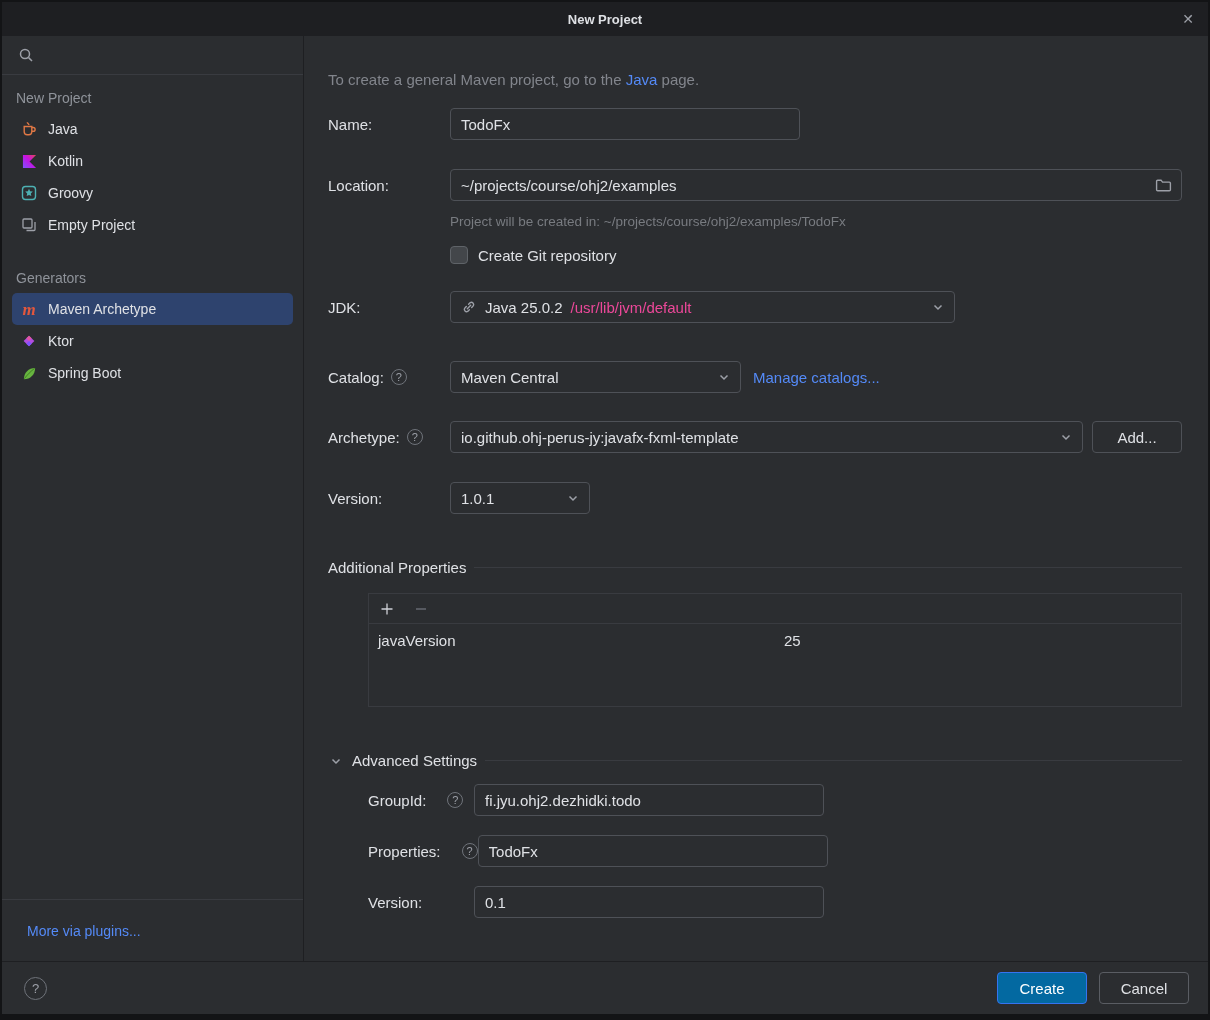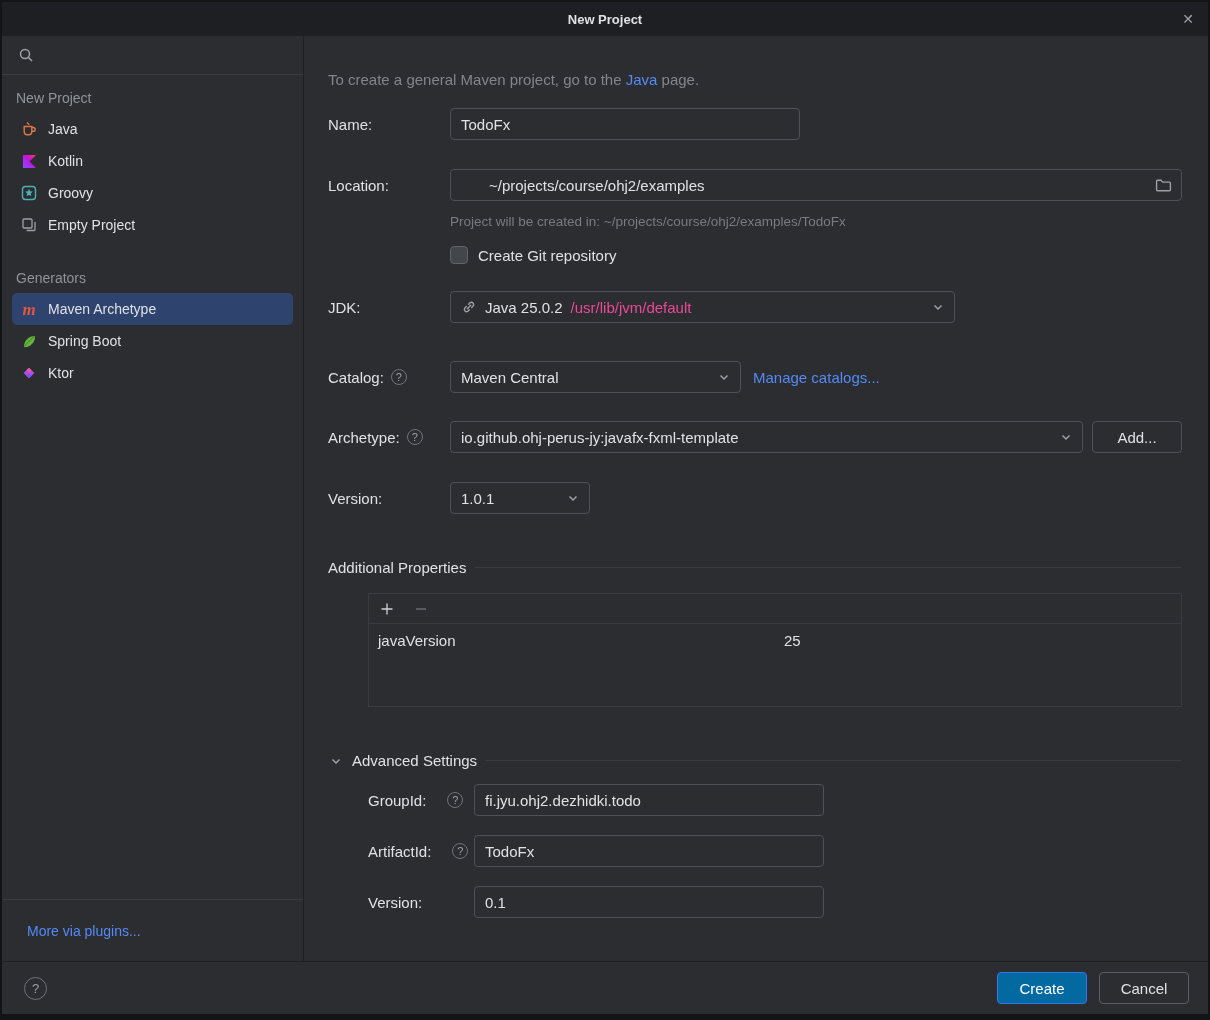--- a/index.html
+++ b/index.html
@@ -137,40 +137,40 @@
 
         <div class="section-header second">Generators</div>
 
         <div class="nav-item selected">
           <span class="nav-icon" style="color:#e2573d;font-style:italic;font-family:'Liberation Serif',serif;font-weight:700;font-size:17px;line-height:1;">m</span>
           <span>Maven Archetype</span>
         </div>
 
         <div class="nav-item">
           <span class="nav-icon">
-            <svg width="15" height="15" viewBox="0 0 16 16">
-              <path d="M14 2 C14 9 9 14 2 14 C2 7 7 2 14 2 Z" fill="#67b43f"></path>
-              <path d="M2.5 13.5 C5.5 9.5 9.5 5.5 13.5 2.5" stroke="#3e7d22" stroke-width="1" fill="none"></path>
-            </svg>
-          </span>
-          <span>Spring Boot</span>
-        </div>
-
-        <div class="nav-item">
-          <span class="nav-icon">
             <svg width="16" height="16" viewBox="0 0 16 16">
               <g transform="rotate(45 8 8)">
                 <rect x="4.2" y="4.2" width="7.6" height="7.6" fill="#b24de0"></rect>
                 <rect x="4.2" y="4.2" width="3.8" height="3.8" fill="#e0569f"></rect>
                 <rect x="8" y="8" width="3.8" height="3.8" fill="#7f52ff"></rect>
               </g>
             </svg>
           </span>
           <span>Ktor</span>
         </div>
+
+        <div class="nav-item">
+          <span class="nav-icon">
+            <svg width="15" height="15" viewBox="0 0 16 16">
+              <path d="M14 2 C14 9 9 14 2 14 C2 7 7 2 14 2 Z" fill="#67b43f"></path>
+              <path d="M2.5 13.5 C5.5 9.5 9.5 5.5 13.5 2.5" stroke="#3e7d22" stroke-width="1" fill="none"></path>
+            </svg>
+          </span>
+          <span>Spring Boot</span>
+        </div>
       </div>
 
       <div class="sidebar-bottom">
         <span class="link">More via plugins...</span>
       </div>
     </div>
 
     <div class="main">
 
       <div class="hint-row">
@@ -183,21 +183,21 @@
           </div>
         <div class="field" style="width:350px;">
           <input class="text-input" readonly="" value="TodoFx" style="">
         </div>
       </div>
 
       <div class="form-row" style="margin-top:29px;">
         <div class="form-label">
             <span>Location:</span>
           </div>
-        <div class="field" style="flex:1;padding-left:28px;">
+        <div class="field" style="flex:1;">
           <input class="text-input" readonly="" value="~/projects/course/ohj2/examples" style="">
           <span style="padding-right:9px;display:flex;">
             <svg width="17" height="17" viewBox="0 0 16 16" fill="none" stroke="#9da0a8" stroke-width="1.3">
               <path d="M1.5 4 a1 1 0 0 1 1 -1 h3.2 l1.4 1.8 h6.4 a1 1 0 0 1 1 1 v6.2 a1 1 0 0 1 -1 1 h-11 a1 1 0 0 1 -1 -1 Z"></path>
             </svg>
           </span>
         </div>
       </div>
 
       <div class="help-line">Project will be created in: ~/projects/course/ohj2/examples/TodoFx</div>
@@ -314,21 +314,21 @@
           <span>GroupId:</span>
           <span class="help-icon">?</span>
         </div>
         <div class="field" style="width:350px;">
           <input class="text-input" readonly="" value="fi.jyu.ohj2.dezhidki.todo" style="">
         </div>
       </div>
 
       <div class="adv-row" style="margin-top:19px;">
         <div class="adv-label">
-          <span>ArtifactId:</span>
+          <span>Properties:</span>
           <span class="help-icon">?</span>
         </div>
         <div class="field" style="width:350px;">
           <input class="text-input" readonly="" value="TodoFx" style="">
         </div>
       </div>
 
       <div class="adv-row" style="margin-top:19px;">
         <div class="adv-label">
           <span>Version:</span>

